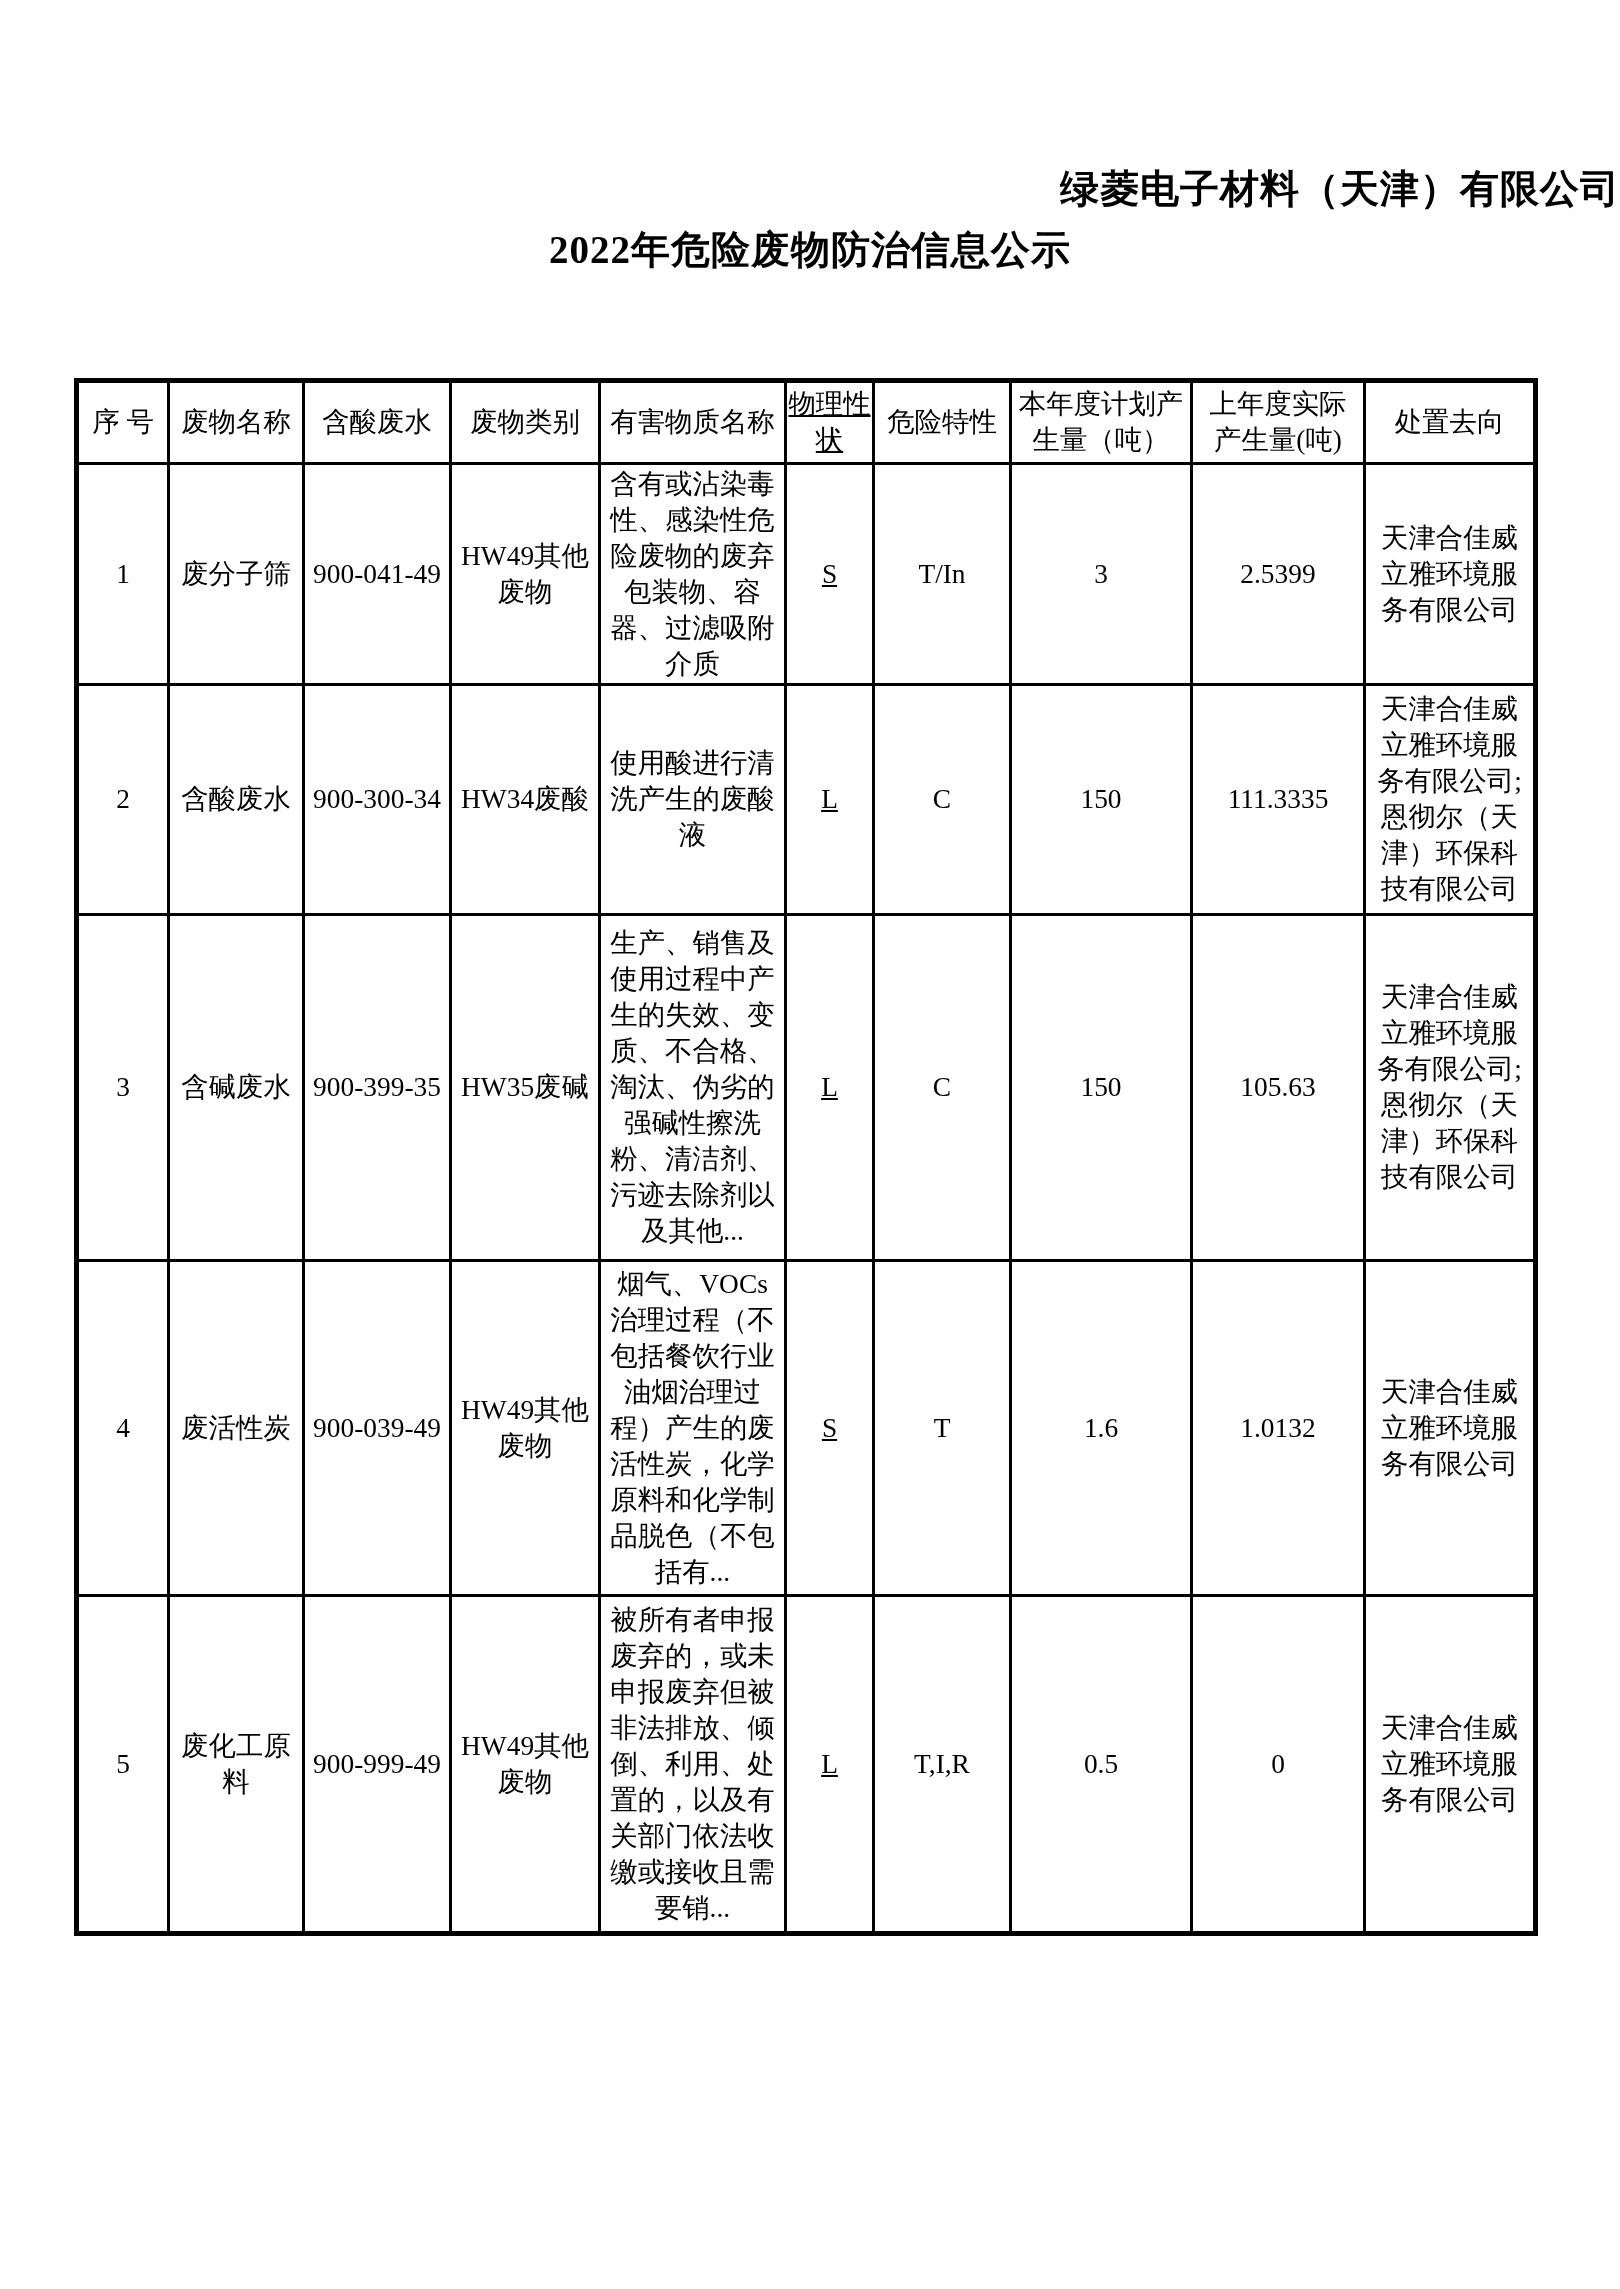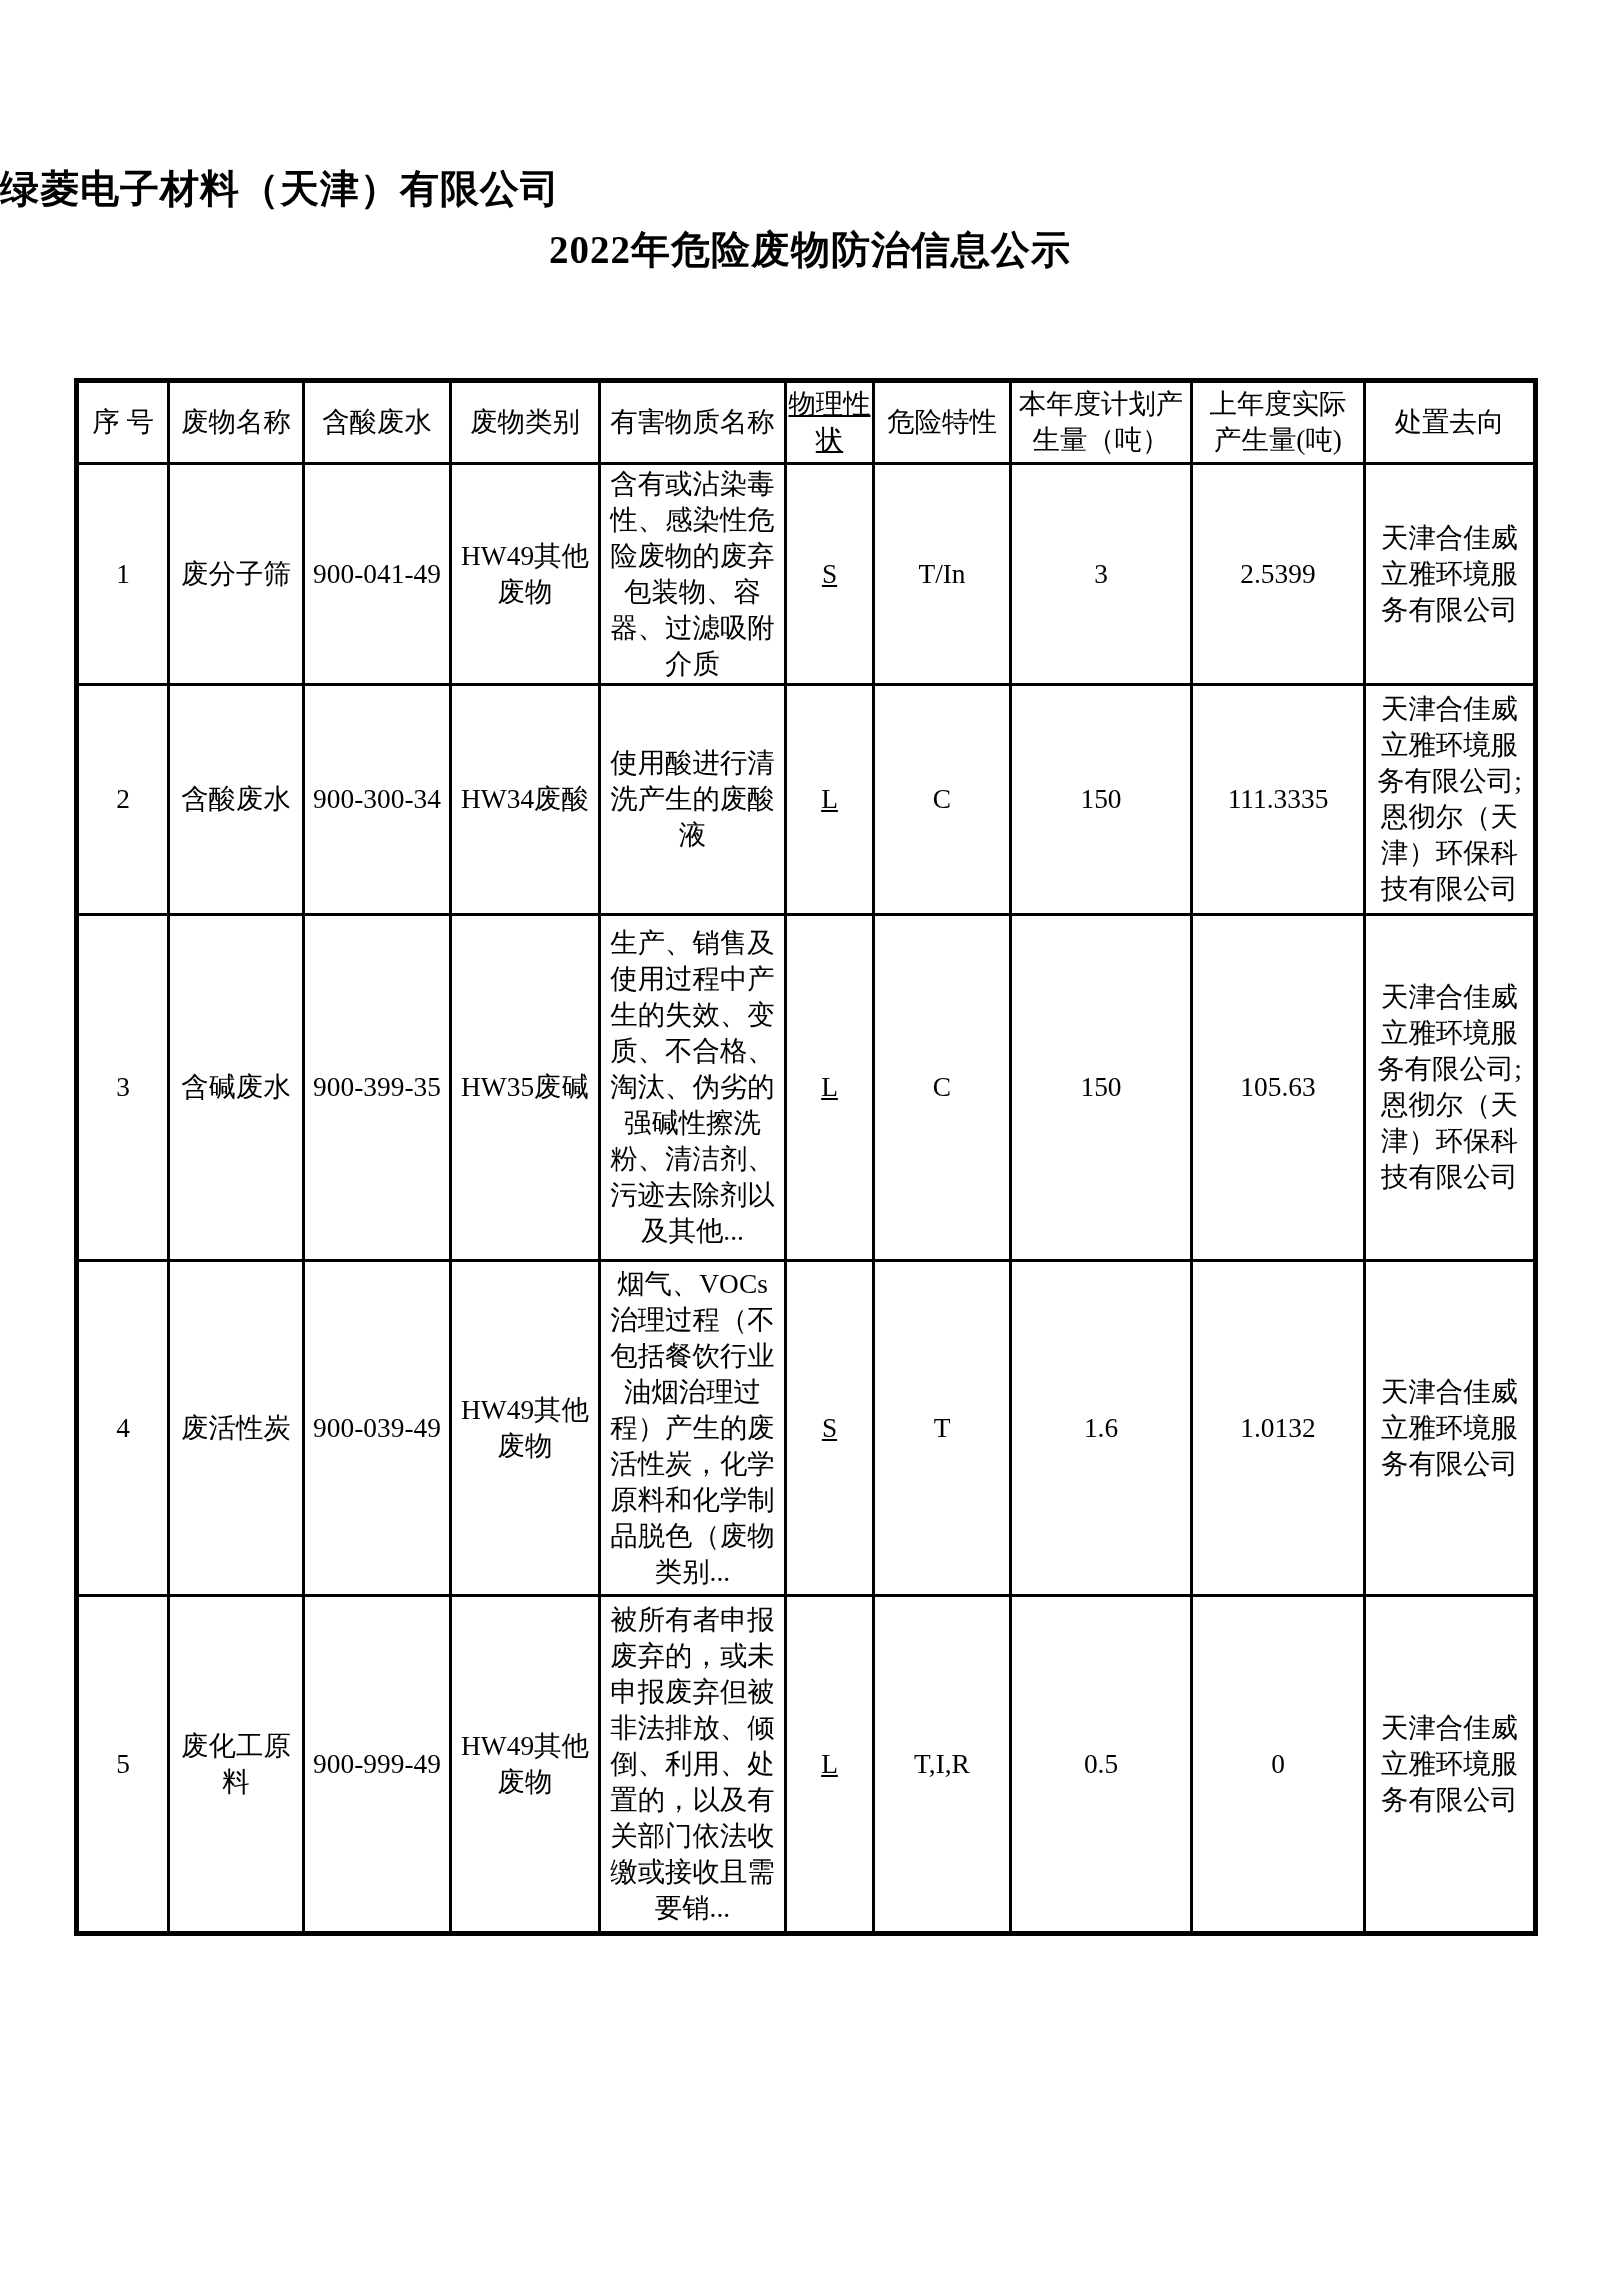--- a/index.html
+++ b/index.html
@@ -11,21 +11,21 @@
   }
   .doc {
     position: relative;
     width: 1620px;
     height: 2290px;
     background: #ffffff;
     overflow: hidden;
   }
   .title {
     margin: 167px 0 0 0;
-    text-align: left;
+    text-align: right;
     font-size: 39px;
     line-height: 43px;
     font-weight: bold;
     letter-spacing: 1px;
   }
   .subtitle {
     margin: 17.6px 0 0 0;
     text-align: center;
     font-size: 39px;
     line-height: 43px;
@@ -135,21 +135,21 @@
         <td class="c7">C</td>
         <td class="c8">150</td>
         <td class="c9">105.63</td>
         <td class="c10">天津合佳威立雅环境服务有限公司;恩彻尔（天津）环保科技有限公司</td>
       </tr>
       <tr class="r4">
         <td class="c1">4</td>
         <td class="c2">废活性炭</td>
         <td class="c3">900-039-49</td>
         <td class="c4">HW49其他废物</td>
-        <td class="c5">烟气、VOCs治理过程（不包括餐饮行业油烟治理过程）产生的废活性炭，化学原料和化学制品脱色（废物类别...</td>
+        <td class="c5">烟气、VOCs治理过程（不包括餐饮行业油烟治理过程）产生的废活性炭，化学原料和化学制品脱色（不包括有...</td>
         <td class="c6">S</td>
         <td class="c7">T</td>
         <td class="c8">1.6</td>
         <td class="c9">1.0132</td>
         <td class="c10">天津合佳威立雅环境服务有限公司</td>
       </tr>
       <tr class="r5">
         <td class="c1">5</td>
         <td class="c2">废化工原料</td>
         <td class="c3">900-999-49</td>

